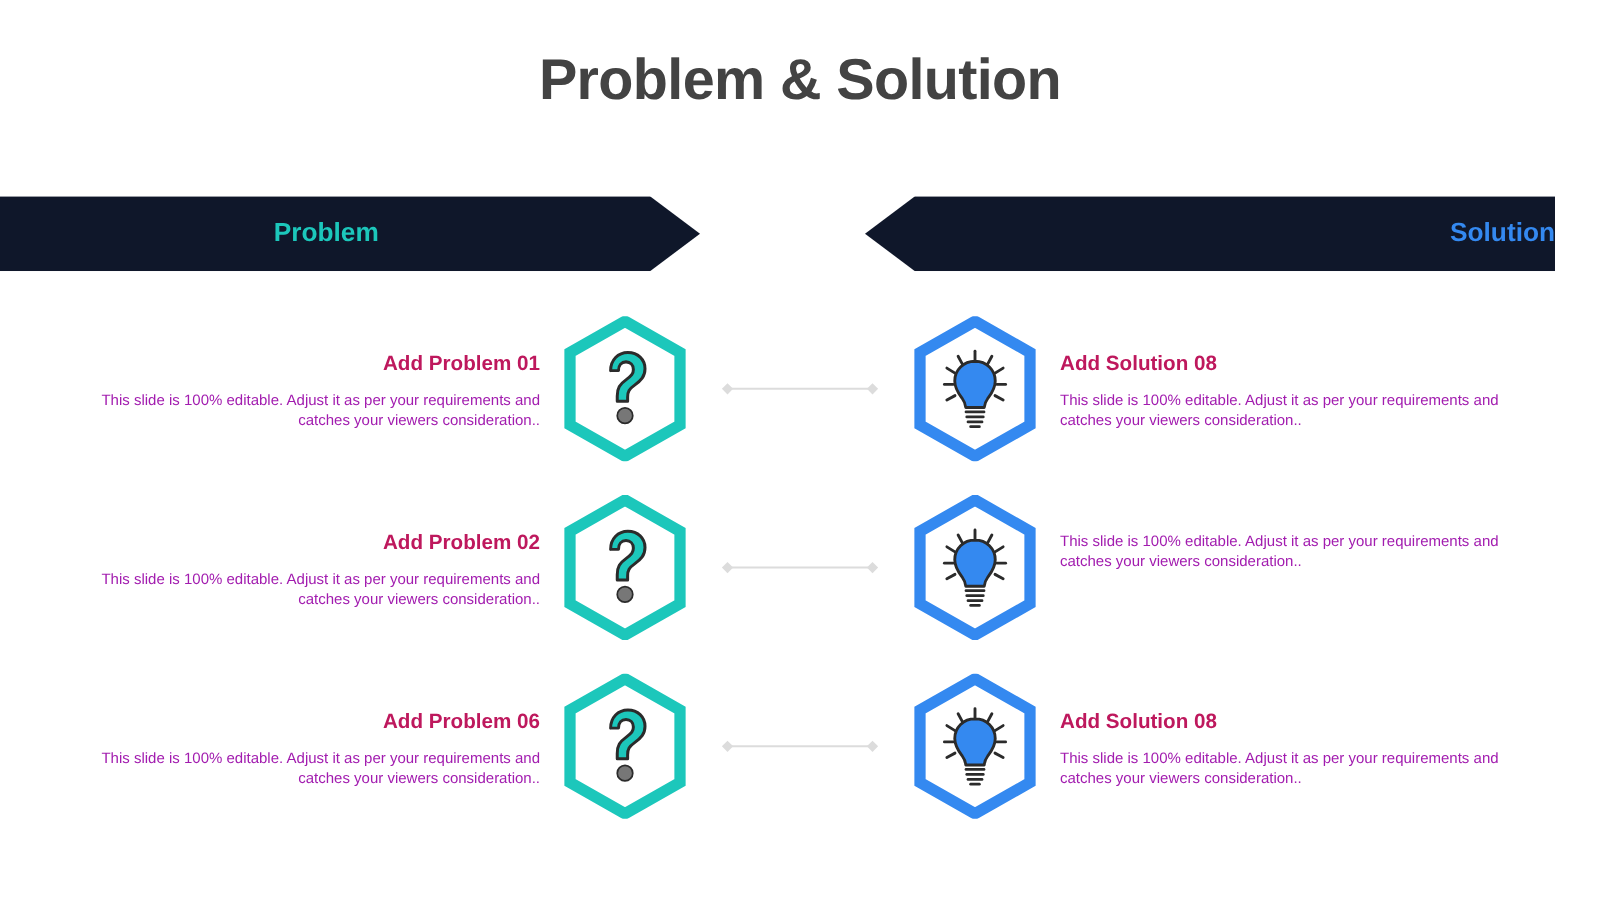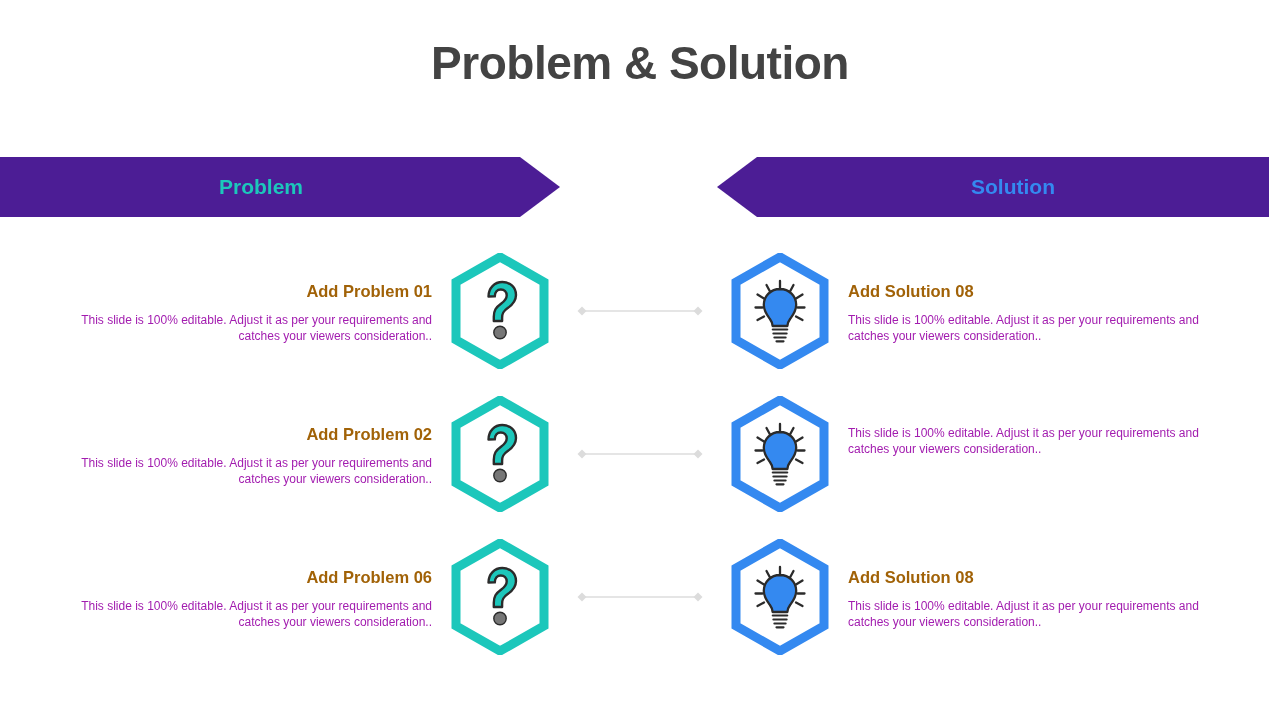--- a/index.html
+++ b/index.html
@@ -20,34 +20,34 @@
     font-weight:bold;
     color:#434343;
     letter-spacing:-0.5px;
   }
 
   
   .banner {
     position:absolute;
     top:157px;
     height:60px;
-    background:#4c1d95;
+    background:#0f172a;
     display:flex;
     align-items:center;
   }
   .banner-left {
     left:0; width:560px;
     clip-path:polygon(0 0, 520px 0, 560px 50%, 520px 100%, 0 100%);
     justify-content:center;
     padding-right:38px;
   }
   .banner-right {
-    left:717px; width:552px;
+    left:692px; width:552px;
     clip-path:polygon(40px 0, 552px 0, 552px 100%, 40px 100%, 0 50%);
-    justify-content:center;
+    justify-content:flex-end;
     padding-left:40px;
   }
   .banner-label { font-size:21px; font-weight:bold; }
   .banner-left  .banner-label { color:#1cc7bb; }
   .banner-right .banner-label { color:#3489f0; }
 
   
   .row {
     position:absolute;
     left:0; width:1280px; height:126px;
@@ -61,21 +61,21 @@
     position:absolute;
     top:29px;
     width:356px;
   }
   .txt-left  { left:76px;  text-align:right; }
   .txt-right { left:848px; text-align:left; }
 
   .item-heading {
     font-size:16.5px;
     font-weight:bold;
-    color:#a16207;
+    color:#be185d;
     line-height:1.2;
     margin-bottom:10px;
   }
   .item-body {
     font-size:12px;
     color:#a21caf;
     line-height:1.37;
   }
 
   

